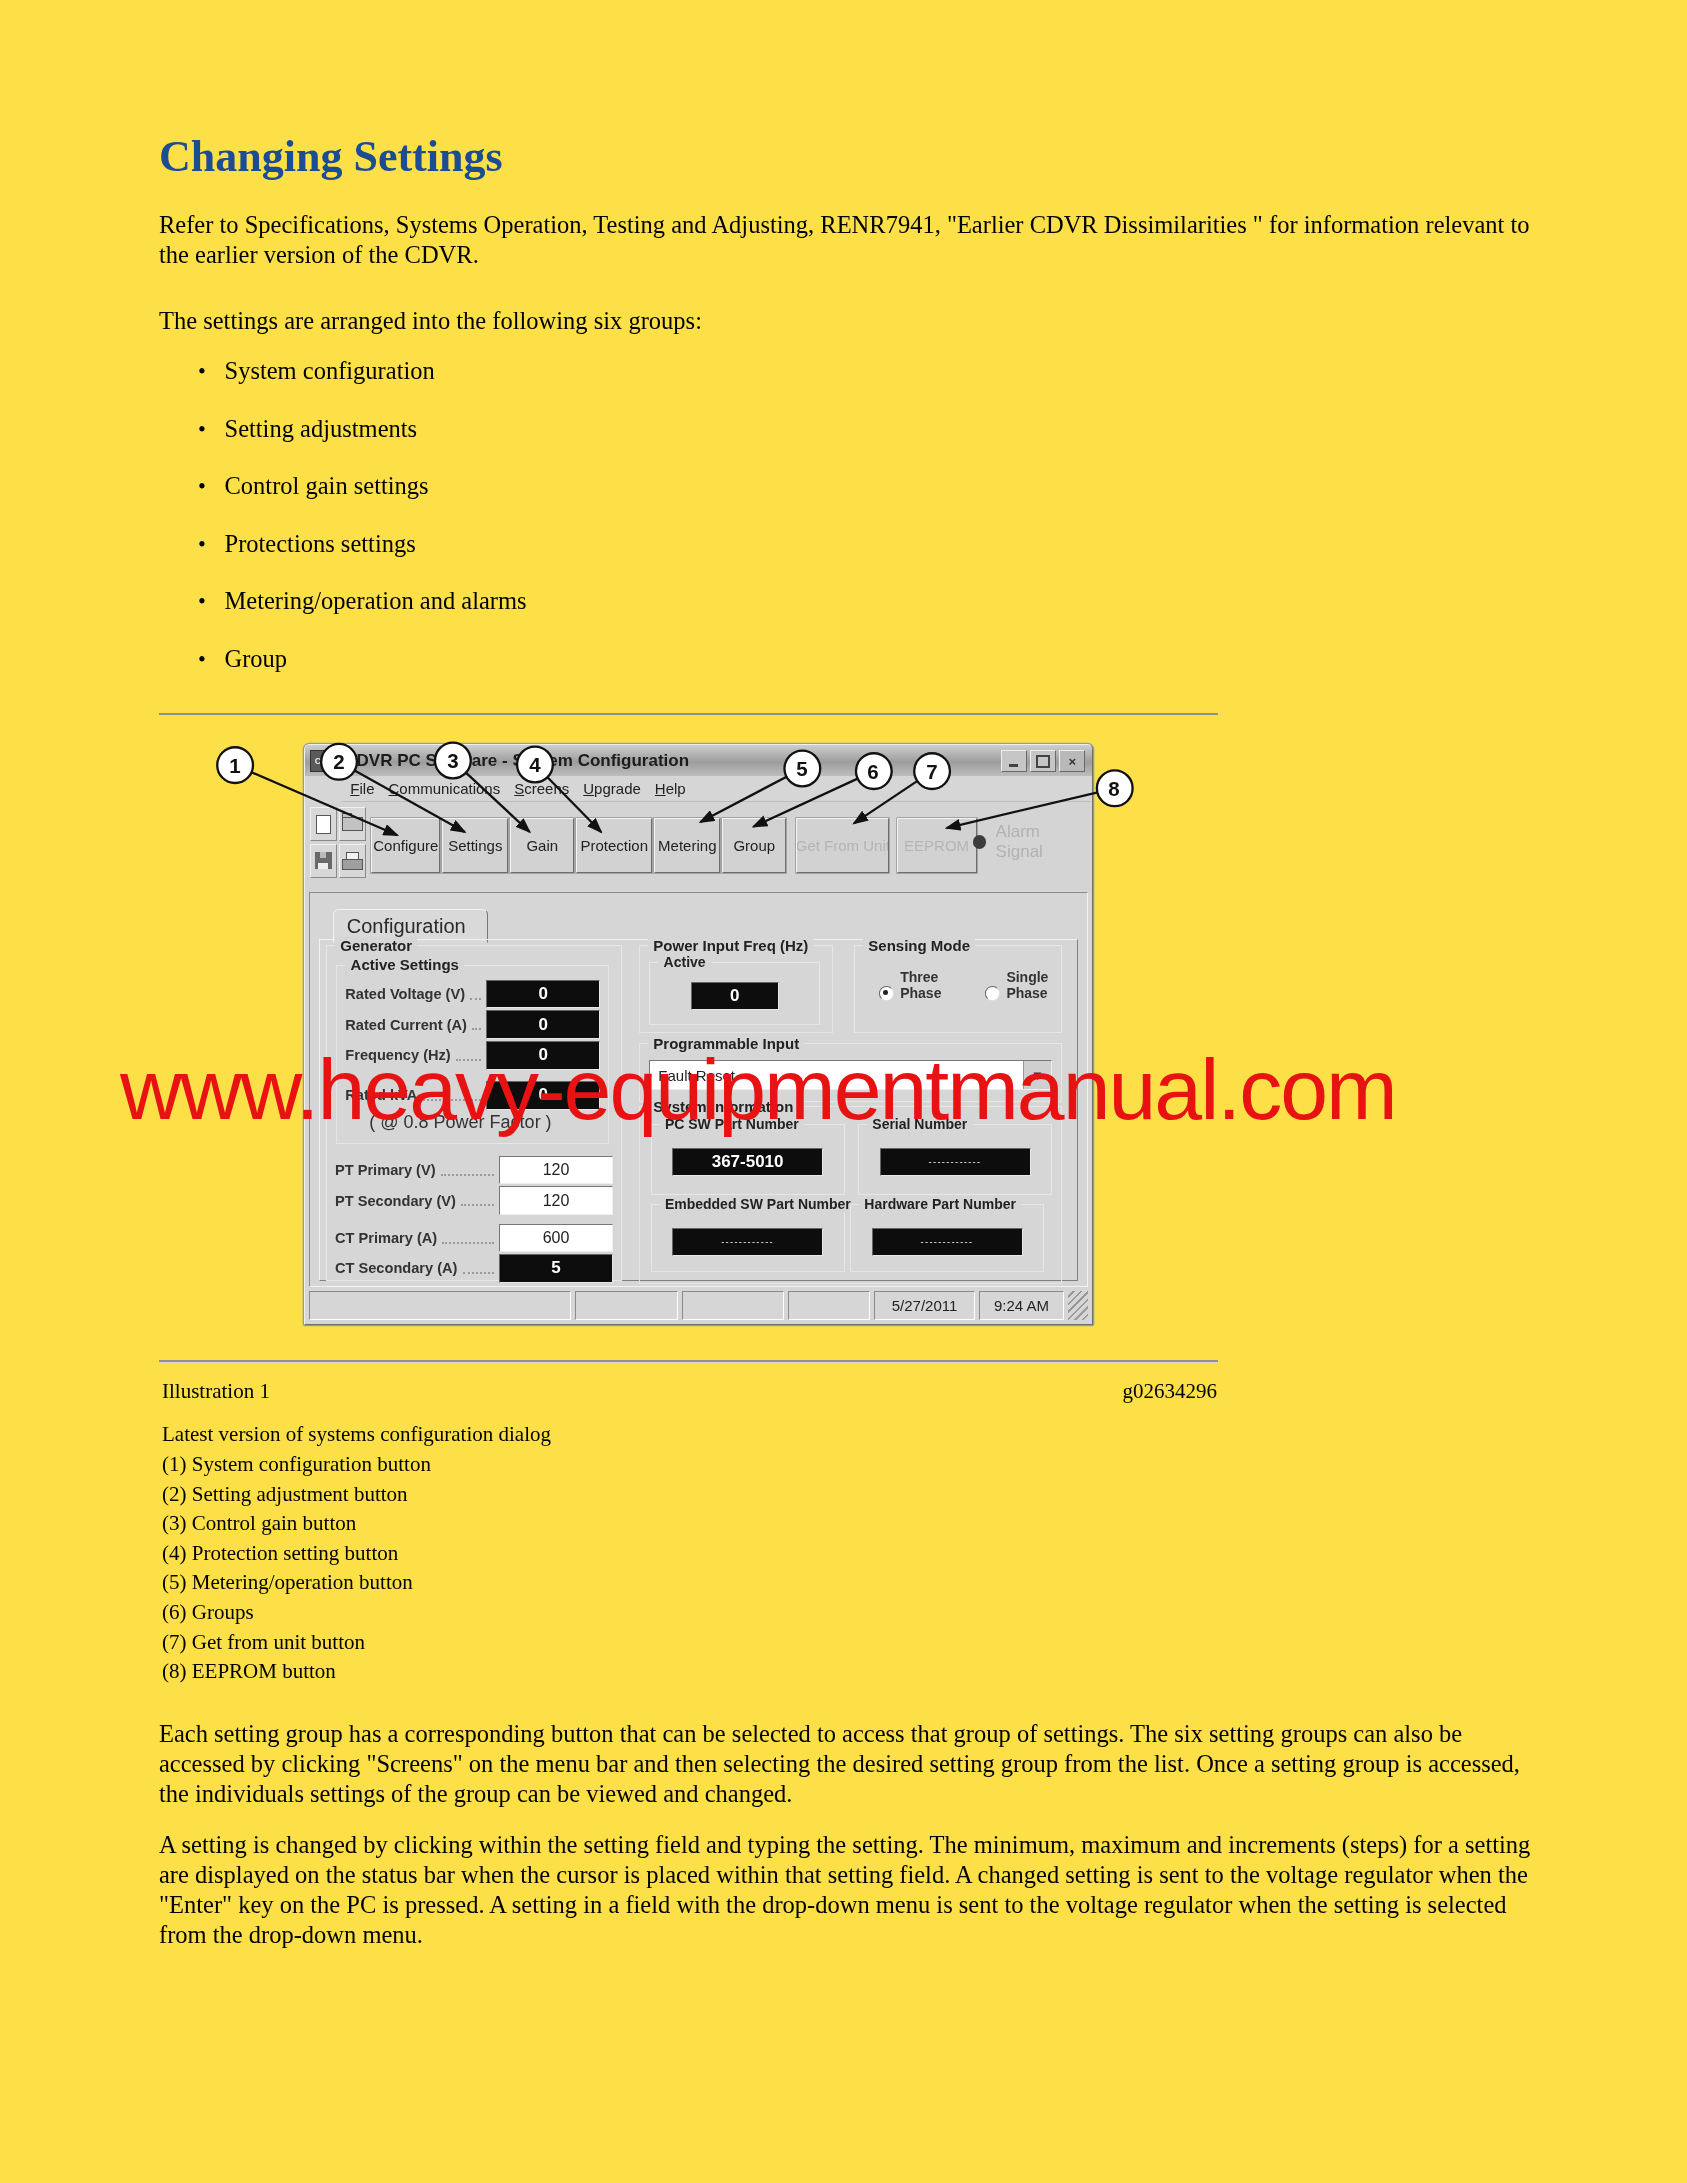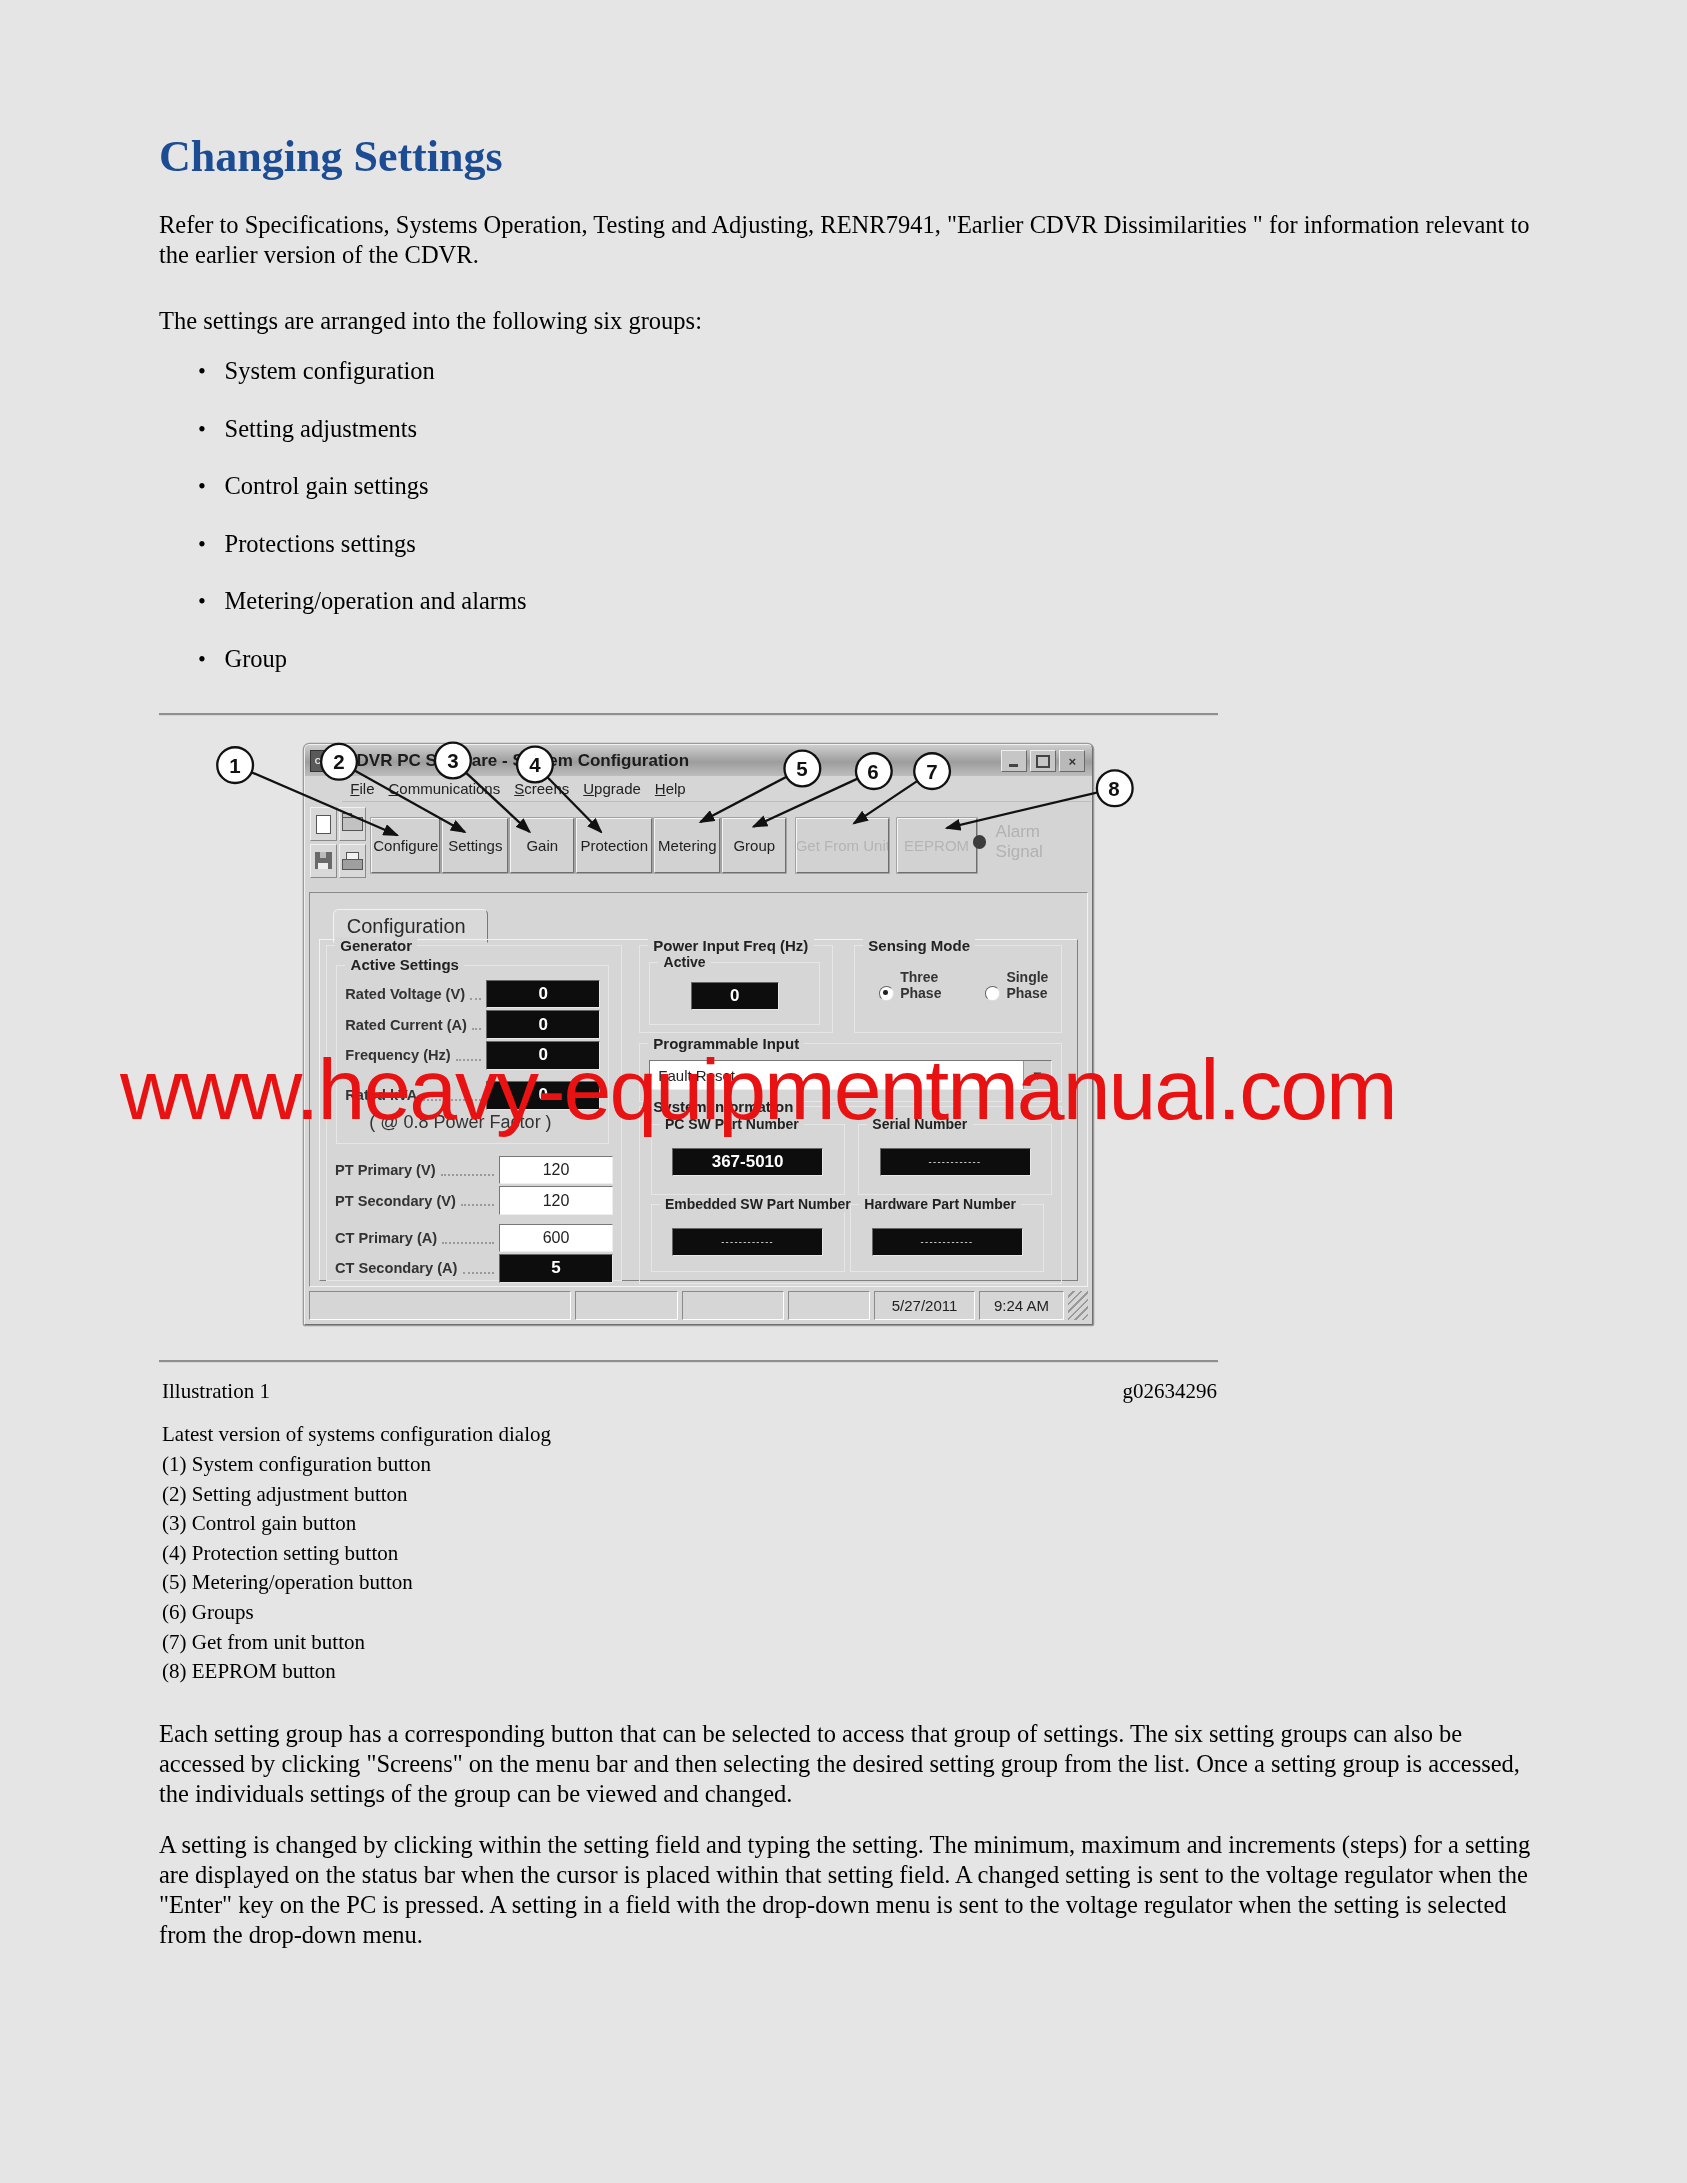--- a/index.html
+++ b/index.html
@@ -1,16 +1,16 @@
 <!DOCTYPE html>
 <html style="font-size:10.6px"><head>
 <meta charset="utf-8">
 <style>
   html,body{margin:0;padding:0;background:#ffffff;}
-  #page{position:relative;width:1687px;height:2183px;background:#e5e5e5;overflow:hidden;
+  #page{position:relative;width:1687px;height:2183px;background:#fde047;overflow:hidden;
         font-family:"Liberation Serif", serif;color:#000;}
 
   
   .doc-title{position:absolute;left:159px;top:131px;font-size:44px;font-weight:bold;color:#1b4c94;margin:0;}
   .para{position:absolute;left:159px;width:1376px;font-size:24.5px;line-height:30px;margin:0;}
   #p1{top:210px;} #p2{top:306px;} #p3{top:1719px;} #p4{top:1830px;} #p5{top:1968px;}
   .bullets{position:absolute;left:198px;top:359px;margin:0;padding:0;list-style:none;}
   .bullets li{font-size:24.5px;line-height:24.5px;margin:0 0 32px 0;}
   .bullets li .dot{display:inline-block;width:26.5px;font-size:22.5px;}
 

